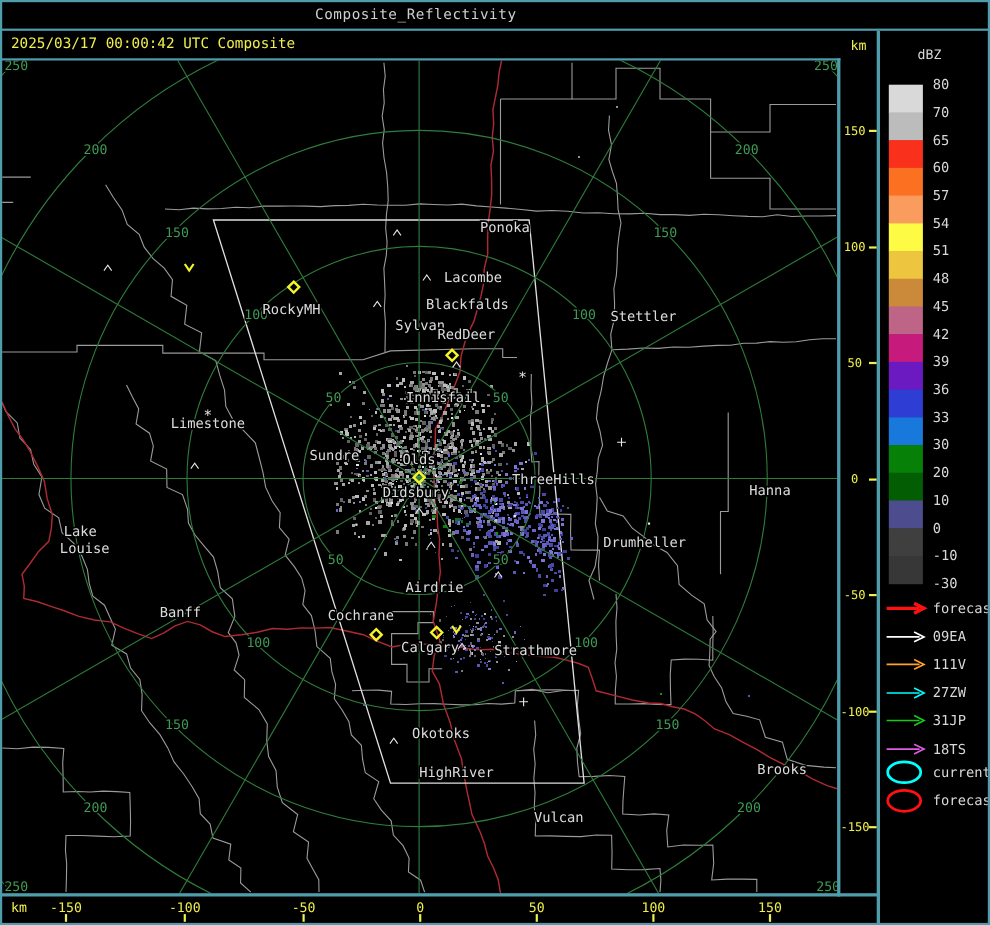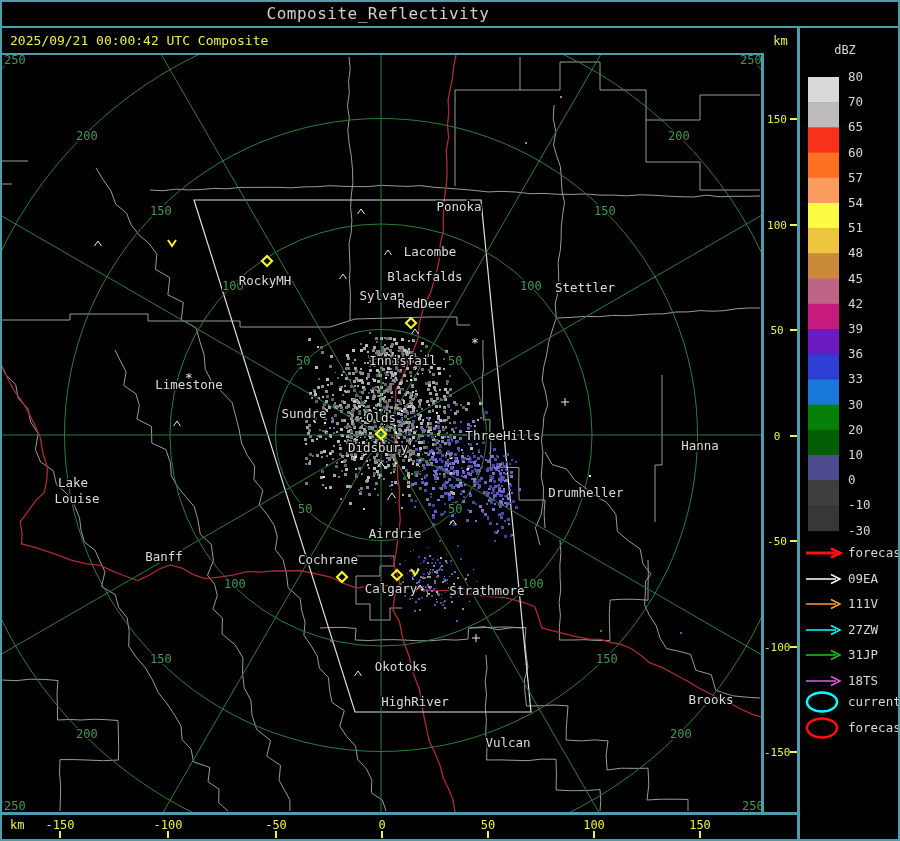--- a/index.html
+++ b/index.html
@@ -1,20 +1,20 @@
 <!DOCTYPE html>
 <html><head>
 <meta charset="utf-8">
 <style>
   html,body{margin:0;padding:0;background:#000;}
   .window{position:relative;width:900px;height:841px;background:#000;
           font-family:"DejaVu Sans Mono","Liberation Mono",monospace;overflow:hidden;}
   .edge{position:absolute;background:#4f9dab;}
   .titlebar{position:absolute;left:2px;top:2px;width:752px;height:24px;
-            color:#cfcfcf;font-size:16px;line-height:24px;text-align:center;letter-spacing:.5px;}
+            color:#cfcfcf;font-size:13px;line-height:24px;text-align:center;letter-spacing:.5px;}
   .infobar{position:absolute;left:2px;top:29px;width:759px;height:24px;color:#efef4d;
            font-size:13px;line-height:24px;padding-left:8px;box-sizing:border-box;}
   .km-right{position:absolute;left:764px;top:29px;width:33px;height:24px;color:#efef4d;
             font-size:12px;line-height:24px;text-align:center;}
   #mapsvg{position:absolute;left:0;top:55px;background:#000;}
   #rightpanel{position:absolute;left:800px;top:28px;background:#000;}
   .axis-bottom{position:absolute;left:2px;top:815px;width:795px;height:23px;background:#000;}
   .axis-right{position:absolute;left:764px;top:55px;width:33px;height:757px;background:#000;}
   .axis-bottom .km{position:absolute;left:8px;top:3px;color:#efef4d;font-size:12px;}
   .btick-label{position:absolute;top:3px;transform:translateX(-50%);color:#efef4d;font-size:12px;}
@@ -24,21 +24,21 @@
   .rtick-mark{position:absolute;right:0;width:7px;height:2px;background:#efef4d;}
   text{font-family:"DejaVu Sans Mono","Liberation Mono",monospace;}
 </style>
 </head>
 <body>
 
 <div class="window">
 
   <div class="titlebar">Composite_Reflectivity</div>
 
-  <div class="infobar">2025/09/21 00:00:42 UTC Composite</div>
+  <div class="infobar">2025/03/17 00:00:42 UTC Composite</div>
   <div class="km-right">km</div>
 
   <svg id="mapsvg" width="761" height="757" viewBox="0 55 761 757">
     <g id="g-bound">
         <path d="M0.0,362.0 L5.4,374.3 L15.7,384.5 L18.1,398.2 L27.8,408.6 L30.7,422.1 L38.1,433.5 L35.4,449.6 L40.6,462.0 L53.4,470.8 L56.4,484.3 L67.1,494.0 L74.4,505.3 L79.5,517.8 L81.1,530.3 L84.4,542.0 L95.0,550.2 L99.9,561.1 L104.9,571.9 L101.6,586.6 L115.1,594.5 L118.7,607.3 L127.1,617.7 L129.2,631.2 L128.7,646.1 L136.1,657.0 L145.4,667.9 L152.5,679.9 L158.2,692.6 L167.0,703.6 L174.7,715.2 L181.0,726.0 L182.1,739.7 L191.0,749.1 L193.6,761.9 L209.8,767.4 L208.0,781.8 L219.0,789.1 L218.7,802.7 L228.0,811.0" fill="none" stroke="#9b9b9b" stroke-width="1"></path>
         <path d="M96.0,168.0 L103.1,179.6 L110.9,190.8 L115.7,204.1 L126.5,213.1 L131.1,224.7 L139.0,234.9 L149.3,243.8 L156.8,254.2 L155.5,269.4 L169.8,277.6 L167.9,294.8 L183.3,302.5 L181.3,319.7 L196.1,327.8 L199.9,341.5 L204.1,354.7 L205.3,369.5 L211.8,381.7 L221.9,392.0 L232.1,402.6 L235.6,415.9 L239.0,429.2 L241.5,442.9 L247.3,455.3 L254.7,466.1 L254.0,479.7 L262.8,490.1 L259.2,504.6 L267.6,515.1 L274.2,525.4 L277.3,536.8 L275.3,549.7 L283.1,559.6 L286.4,573.4 L288.1,587.8 L300.2,598.5 L301.7,610.6 L305.1,622.1 L303.9,635.2 L311.0,645.4 L317.2,656.0 L319.4,668.1 L328.5,677.5 L329.6,690.2 L332.1,702.5 L344.3,710.6 L339.8,726.1 L346.7,736.5 L355.6,746.2 L357.6,759.2 L366.4,768.8 L371.9,780.1 L371.3,792.7 L382.4,800.2 L386.0,811.0" fill="none" stroke="#9b9b9b" stroke-width="1"></path>
         <path d="M115.0,350.0 L120.4,360.9 L126.1,371.7 L123.7,385.4 L135.9,393.8 L139.4,405.4 L136.9,419.1 L151.5,426.4 L151.8,443.1 L165.9,449.6 L170.5,463.1 L171.3,475.5 L177.3,486.4 L185.6,496.5 L194.1,506.4 L197.9,519.6 L200.3,534.3 L211.2,544.3 L213.5,560.5 L207.5,575.1 L214.6,584.4 L217.3,595.5 L212.9,609.1 L222.4,617.9 L222.1,634.0 L235.3,645.0 L243.0,658.1 L242.5,673.4 L244.2,687.7 L250.9,700.4 L252.1,715.5 L256.7,729.6 L270.6,740.5 L266.7,756.1 L280.5,765.4 L279.1,780.3 L284.4,790.0 L289.8,799.7 L290.0,811.0" fill="none" stroke="#9b9b9b" stroke-width="1"></path>
         <path d="M2.0,161.0 L28.0,161.0" fill="none" stroke="#9b9b9b" stroke-width="1"></path>
         <path d="M2.0,184.0 L12.0,184.0" fill="none" stroke="#9b9b9b" stroke-width="1"></path>
         <path d="M2.0,320.0 L70.0,320.0 L70.0,314.0 L148.0,314.0 L148.0,321.0 L240.0,321.0 L240.0,327.0 L330.0,327.0 L355.0,319.0 L430.0,317.0 L457.0,317.0 L457.0,325.0 L470.0,325.0" fill="none" stroke="#9b9b9b" stroke-width="1"></path>

